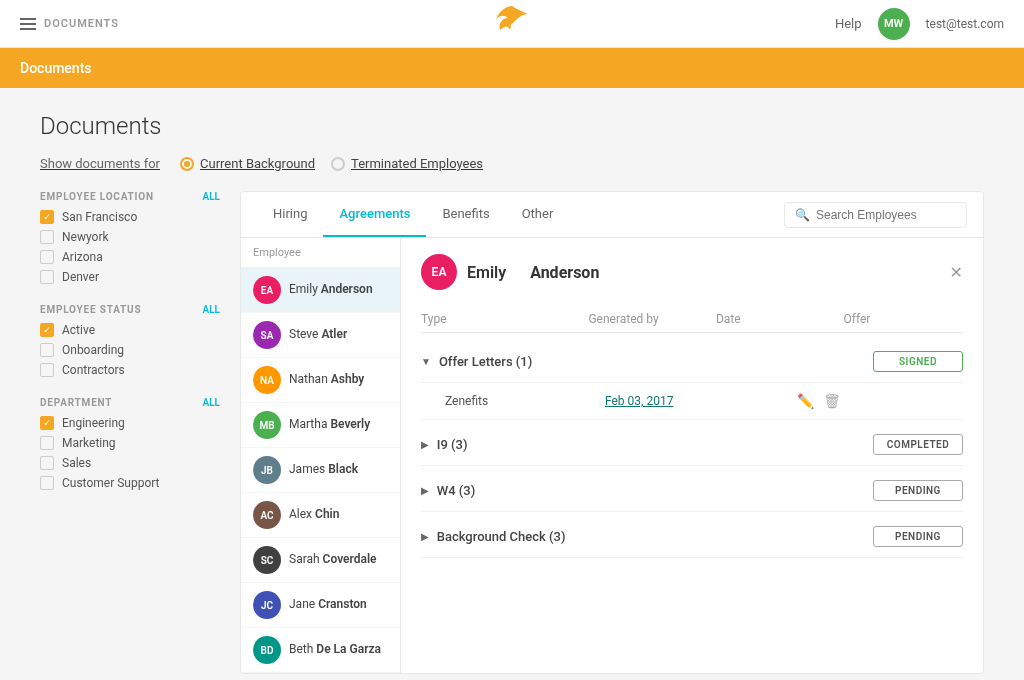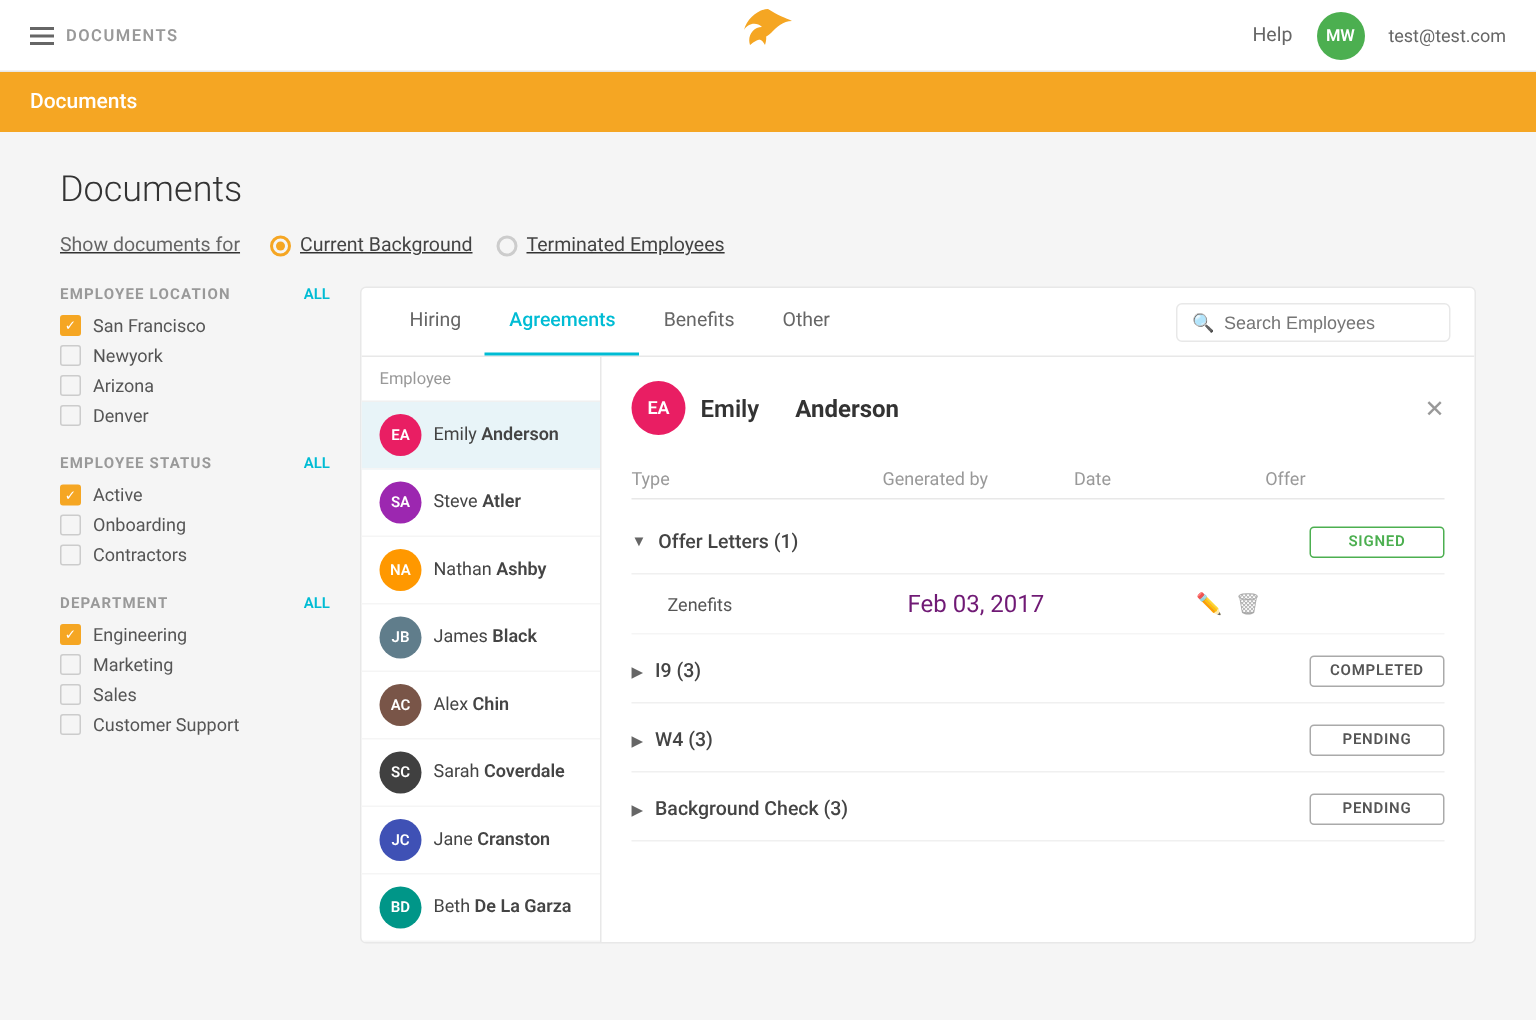--- a/index.html
+++ b/index.html
@@ -90,21 +90,21 @@
     .chevron { font-size: 10px; color: #666; }
     .doc-status-badge { justify-self: end; padding: 4px 10px; border: 1px solid; border-radius: 3px; font-size: 10px; font-weight: 600; letter-spacing: 0.5px; text-align: center; min-width: 90px; }
     .badge-signed { color: #4caf50; border-color: #4caf50; }
     .badge-completed { color: #555; border-color: #aaa; }
     .badge-pending { color: #555; border-color: #aaa; }
 
     
     .doc-item-row { display: grid; grid-template-columns: 2fr 1.5fr 1.5fr 1.5fr; gap: 8px; align-items: center; padding: 10px 0 10px 24px; border-bottom: 1px solid #f5f5f5; }
     .doc-item-name { display: flex; align-items: center; gap: 8px; color: #00bcd4; font-size: 12px; cursor: pointer; }
     .doc-item-generated { font-size: 12px; color: #555; }
-    .doc-item-date { font-size: 16px; color: #701a75; }
+    .doc-item-date { font-size: 12px; color: #0f766e; text-decoration: underline; }
     .doc-item-actions { display: flex; align-items: center; gap: 8px; justify-self: end; }
     .action-icon { color: #aaa; cursor: pointer; font-size: 14px; }
   </style>
 </head>
 <body>
 
 <nav class="top-nav">
   <div class="top-nav-left">
     <div class="hamburger">
       <span></span>
@@ -245,20 +245,24 @@
           </div>
           <div class="employee-item">
             <div class="emp-avatar" style="background:#9c27b0">SA</div>
             <div class="emp-name">Steve <span>Atler</span></div>
           </div>
           <div class="employee-item">
             <div class="emp-avatar" style="background:#ff9800">NA</div>
             <div class="emp-name">Nathan <span>Ashby</span></div>
           </div>
           <div class="employee-item">
+            <div class="emp-avatar" style="background:#4caf50">MB</div>
+            <div class="emp-name">Martha <span>Beverly</span></div>
+          </div>
+          <div class="employee-item">
             <div class="emp-avatar" style="background:#607d8b">JB</div>
             <div class="emp-name">James <span>Black</span></div>
           </div>
           <div class="employee-item">
             <div class="emp-avatar" style="background:#795548">AC</div>
             <div class="emp-name">Alex <span>Chin</span></div>
           </div>
           <div class="employee-item">
             <div class="emp-avatar" style="background:#404040">SC</div>
             <div class="emp-name">Sarah <span>Coverdale</span></div>

